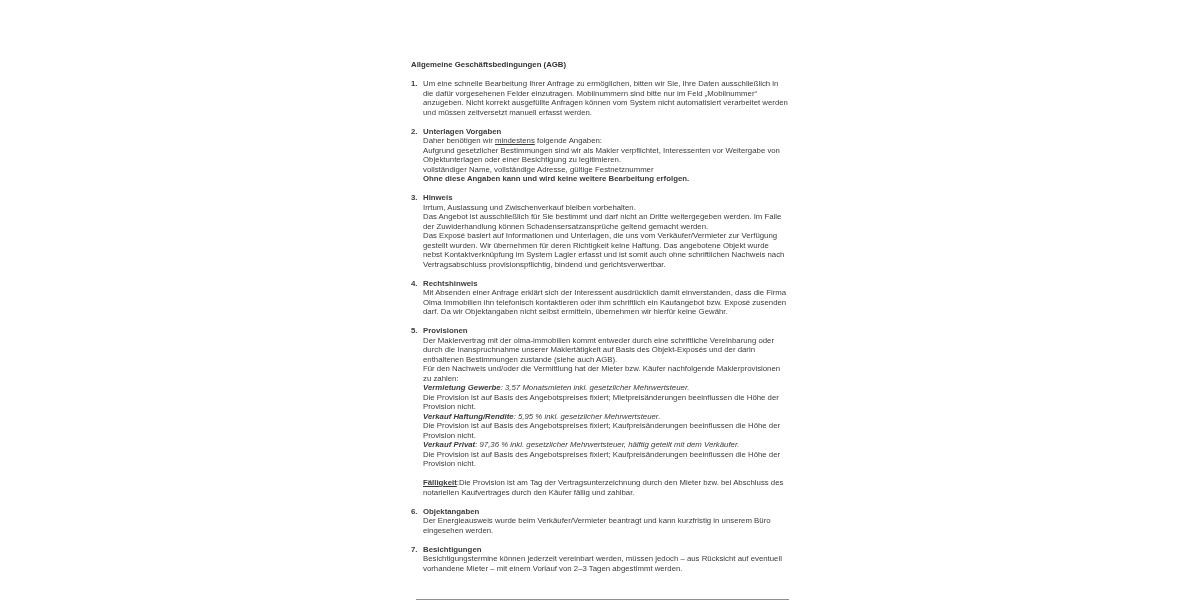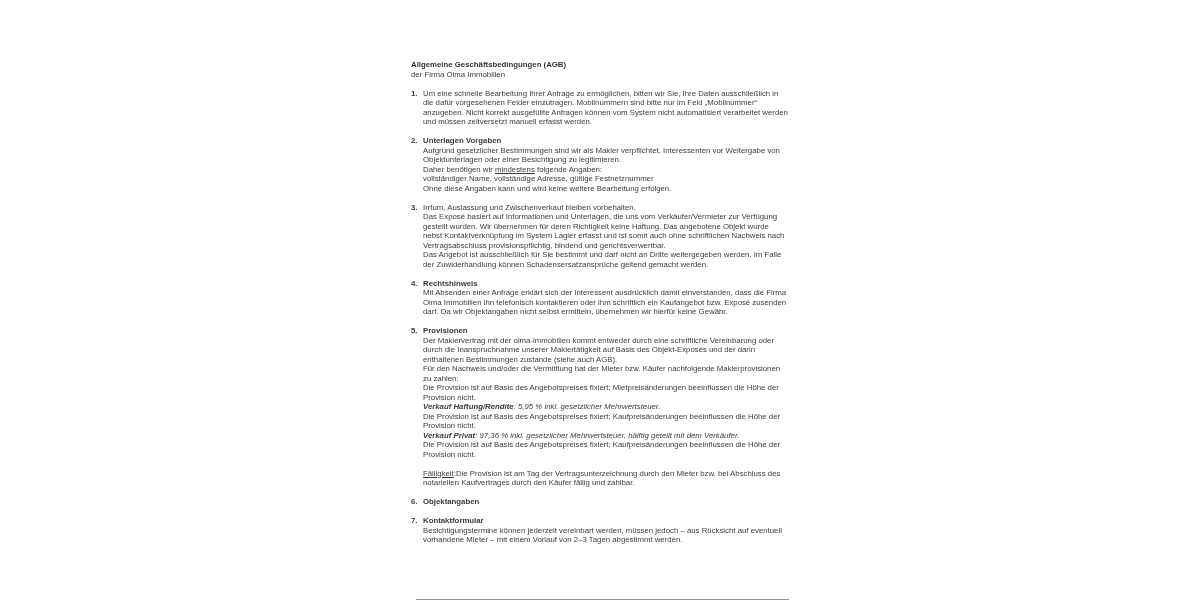--- a/index.html
+++ b/index.html
@@ -9,21 +9,21 @@
   }
   .doc{
     position:absolute;left:411px;top:18px;width:378px;
     font-size:7.8px;line-height:9.5px;text-align:left;
   }
   .doc-header{margin-bottom:9.5px;}
   .doc-title{font-weight:bold;color:#333333;}
   .section{position:relative;padding-left:12px;margin-bottom:9.5px;}
   .sec-num{position:absolute;left:0;top:0;font-weight:bold;}
   .sec-heading{font-weight:bold;}
-  .b{font-weight:normal;}
+  .b{font-weight:bold;}
   .u{text-decoration:underline;}
   .bi{font-weight:bold;font-style:italic;}
   .i{font-style:italic;}
   .spacer{height:9.5px;}
   .rule{position:absolute;left:416px;top:557px;width:373px;height:0;border-top:1px solid #8f8f8f;}
   .closing{position:absolute;left:416px;top:572px;font-size:14px;line-height:9.5px;color:#3b3b3b;text-align:right;}
   .badge{
     position:absolute;left:788px;top:558px;width:34px;height:39px;
     background:#22c55e;
     clip-path:polygon(0 48%,26% 2%,30% 0,100% 0,100% 100%,30% 100%,26% 98%);
@@ -35,57 +35,58 @@
 </style>
 </head>
 <body>
 
 <div class="canvas">
 
   <div class="doc">
 
     <div class="doc-header">
       <div class="doc-title">Allgemeine Geschäftsbedingungen (AGB)</div>
-      <div>der Firma Olma Immobilien</div>
     </div>
 
     <div class="section">
       <span class="sec-num">1.</span>
       <div>Um eine schnelle Bearbeitung Ihrer Anfrage zu ermöglichen, bitten wir Sie, Ihre Daten ausschließlich in die dafür vorgesehenen Felder einzutragen. Mobilnummern sind bitte nur im Feld „Mobilnummer“ anzugeben. Nicht korrekt ausgefüllte Anfragen können vom System nicht automatisiert verarbeitet werden und müssen zeitversetzt manuell erfasst werden.</div>
     </div>
 
     <div class="section">
       <span class="sec-num">2.</span>
       <div class="sec-heading">Unterlagen Vorgaben</div>
+      <div><span>Daher benötigen wir </span><span class="u">mindestens</span><span> folgende Angaben:</span></div>
       <div>Aufgrund gesetzlicher Bestimmungen sind wir als Makler verpflichtet, Interessenten vor Weitergabe von Objektunterlagen oder einer Besichtigung zu legitimieren.</div>
-      <div><span>Daher benötigen wir </span><span class="u">mindestens</span><span> folgende Angaben:</span></div>
       <div>vollständiger Name, vollständige Adresse, gültige Festnetznummer</div>
       <div class="b">Ohne diese Angaben kann und wird keine weitere Bearbeitung erfolgen.</div>
     </div>
 
     <div class="section">
       <span class="sec-num">3.</span>
+      <div class="sec-heading">Hinweis</div>
       <div>Irrtum, Auslassung und Zwischenverkauf bleiben vorbehalten.</div>
+      <div>Das Angebot ist ausschließlich für Sie bestimmt und darf nicht an Dritte weitergegeben werden. Im Falle der Zuwiderhandlung können Schadensersatzansprüche geltend gemacht werden.</div>
       <div>Das Exposé basiert auf Informationen und Unterlagen, die uns vom Verkäufer/Vermieter zur Verfügung gestellt wurden. Wir übernehmen für deren Richtigkeit keine Haftung. Das angebotene Objekt wurde nebst Kontaktverknüpfung im System Lagler erfasst und ist somit auch ohne schriftlichen Nachweis nach Vertragsabschluss provisionspflichtig, bindend und gerichtsverwertbar.</div>
-      <div>Das Angebot ist ausschließlich für Sie bestimmt und darf nicht an Dritte weitergegeben werden. Im Falle der Zuwiderhandlung können Schadensersatzansprüche geltend gemacht werden.</div>
     </div>
 
     <div class="section">
       <span class="sec-num">4.</span>
       <div class="sec-heading">Rechtshinweis</div>
       <div>Mit Absenden einer Anfrage erklärt sich der Interessent ausdrücklich damit einverstanden, dass die Firma Olma Immobilien ihn telefonisch kontaktieren oder ihm schriftlich ein Kaufangebot bzw. Exposé zusenden darf. Da wir Objektangaben nicht selbst ermitteln, übernehmen wir hierfür keine Gewähr.</div>
     </div>
 
     <div class="section">
       <span class="sec-num">5.</span>
       <div class="sec-heading">Provisionen</div>
       <div>Der Maklervertrag mit der olma-immobilien kommt entweder durch eine schriftliche Vereinbarung oder durch die Inanspruchnahme unserer Maklertätigkeit auf Basis des Objekt-Exposés und der darin enthaltenen Bestimmungen zustande (siehe auch AGB).</div>
       <div>Für den Nachweis und/oder die Vermittlung hat der Mieter bzw. Käufer nachfolgende Maklerprovisionen zu zahlen:</div>
 
       <div>
+        <div><span class="bi">Vermietung Gewerbe</span><span class="i">: 3,57 Monatsmieten inkl. gesetzlicher Mehrwertsteuer.</span></div>
         <div>Die Provision ist auf Basis des Angebotspreises fixiert; Mietpreisänderungen beeinflussen die Höhe der Provision nicht.</div>
       </div>
 
       <div>
         <div><span class="bi">Verkauf Haftung/Rendite</span><span class="i">: 5,95 % inkl. gesetzlicher Mehrwertsteuer.</span></div>
         <div>Die Provision ist auf Basis des Angebotspreises fixiert; Kaufpreisänderungen beeinflussen die Höhe der Provision nicht.</div>
       </div>
 
       <div>
         <div><span class="bi">Verkauf Privat</span><span class="i">: 97,36 % inkl. gesetzlicher Mehrwertsteuer, hälftig geteilt mit dem Verkäufer.</span></div>
@@ -93,25 +94,26 @@
       </div>
 
       <div class="spacer"></div>
 
       <div><span class="b u">Fälligkeit</span><span>:Die Provision ist am Tag der Vertragsunterzeichnung durch den Mieter bzw. bei Abschluss des notariellen Kaufvertrages durch den Käufer fällig und zahlbar.</span></div>
     </div>
 
     <div class="section">
       <span class="sec-num">6.</span>
       <div class="sec-heading">Objektangaben</div>
+      <div>Der Energieausweis wurde beim Verkäufer/Vermieter beantragt und kann kurzfristig in unserem Büro eingesehen werden.</div>
     </div>
 
     <div class="section">
       <span class="sec-num">7.</span>
-      <div class="sec-heading">Kontaktformular</div>
+      <div class="sec-heading">Besichtigungen</div>
       <div>Besichtigungstermine können jederzeit vereinbart werden, müssen jedoch – aus Rücksicht auf eventuell vorhandene Mieter – mit einem Vorlauf von 2–3 Tagen abgestimmt werden.</div>
     </div>
 
   </div>
 
   <div class="rule"></div>
 
   <div class="closing">
     <div>Vielen Dank für Ihr Verständnis.</div>
     <div>Ihre Olma Immobilien</div>

